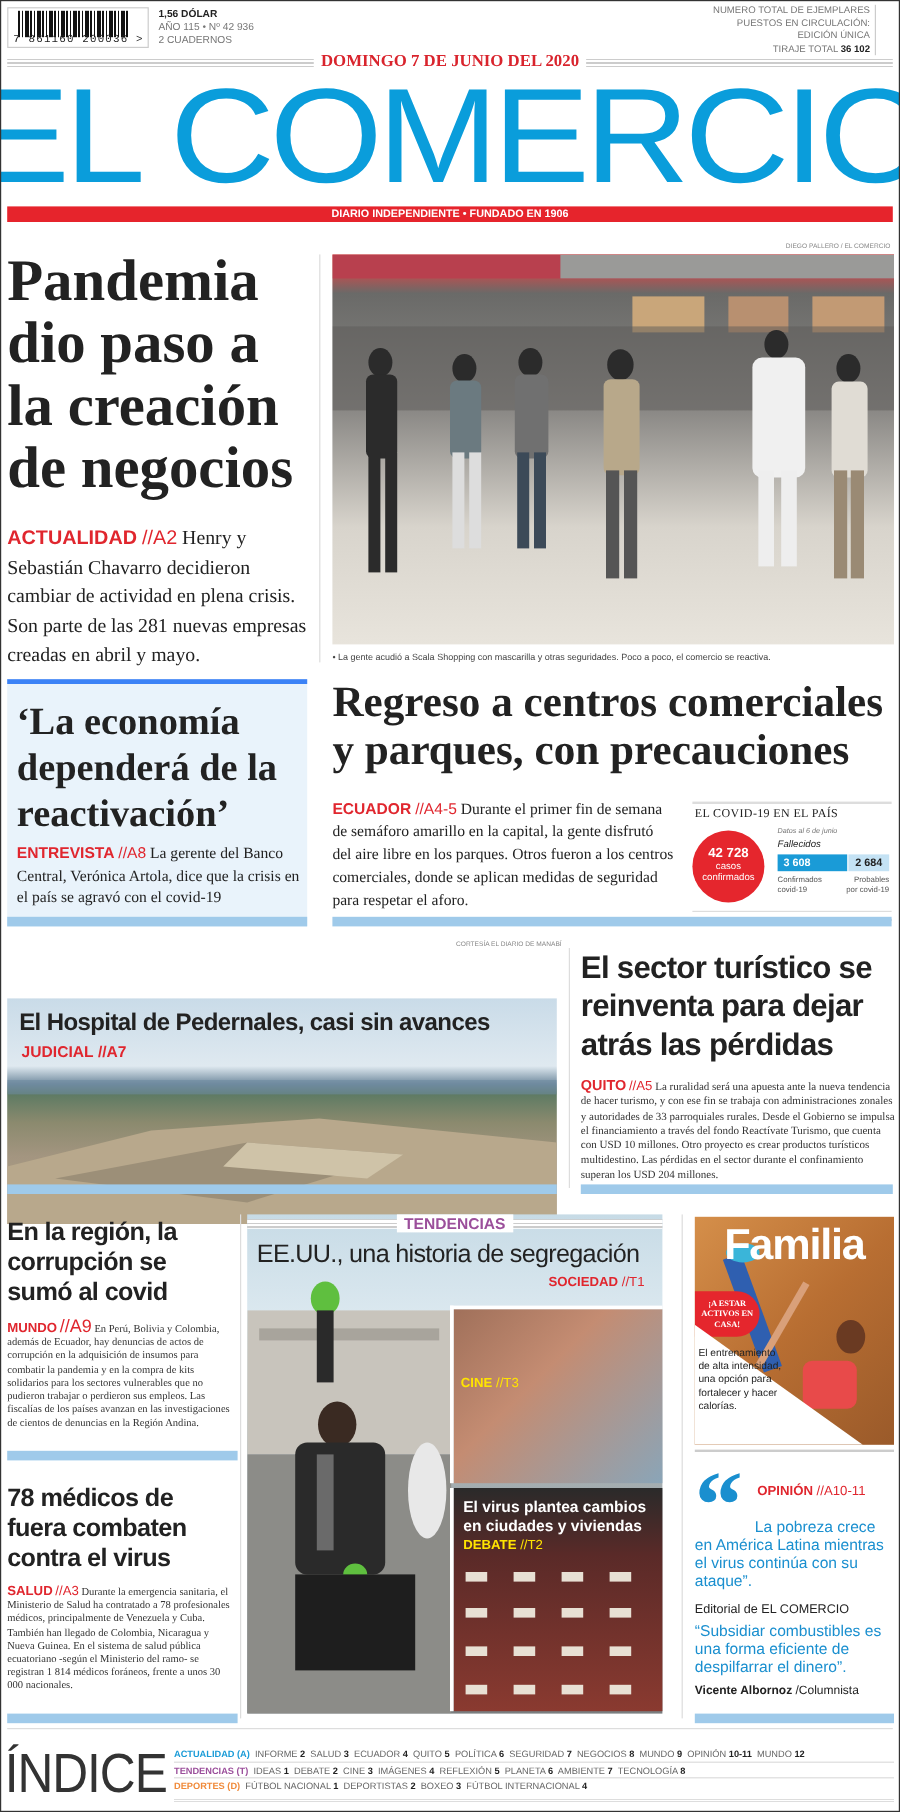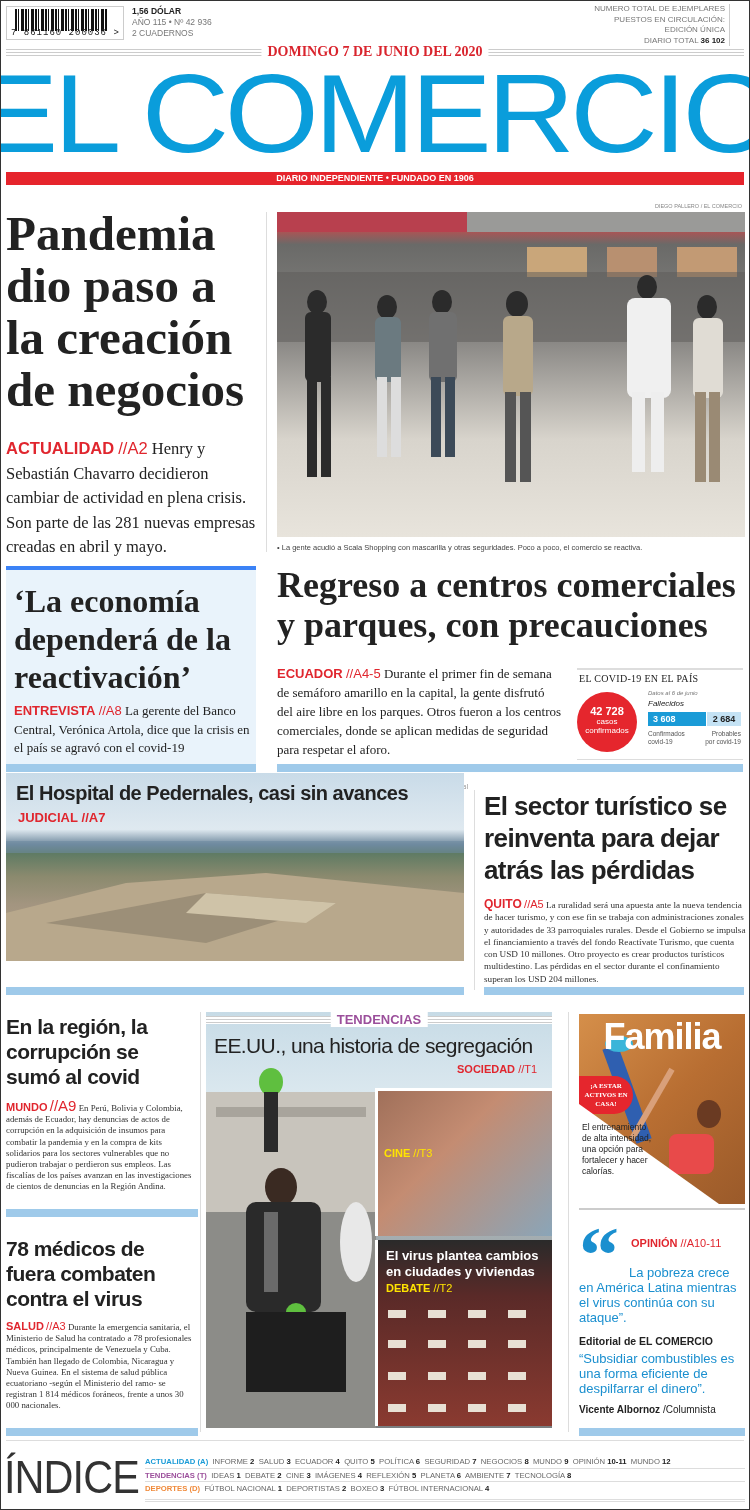--- a/index.html
+++ b/index.html
@@ -40,21 +40,21 @@
 .covid .circle b{font-size:11px;display:block;line-height:12px}
 .covid .datos{position:absolute;left:71px;top:20px;font-size:6px;color:#777;font-style:italic}
 .covid .fall{position:absolute;left:71px;top:29px;font-size:8px;font-style:italic}
 .covid .b1{position:absolute;left:71px;top:42px;width:58px;height:14px;background:#1a9bd7;color:#fff;font-size:9px;font-weight:bold;padding-left:5px;line-height:14px}
 .covid .b2{position:absolute;left:130px;top:42px;width:34px;height:14px;background:#c4e2f4;font-size:9px;font-weight:bold;text-align:center;line-height:14px}
 .covid .l1{position:absolute;left:71px;top:60px;font-size:6.5px;color:#555;line-height:8px}
 .covid .l2{position:absolute;left:126px;top:60px;font-size:6.5px;color:#555;line-height:8px;text-align:right;width:38px}
 .covid .src{position:absolute;right:0;bottom:-11px;font-size:5px;color:#888}
 .bluebar2{left:277px;top:764px;width:466px}
 .bluebar1b{left:6px;top:764px;width:250px}
-.hosp{left:6px;top:773px;width:458px;height:188px;background:linear-gradient(180deg,#c9dbe8 0%,#dfe9f0 30%,#708a9e 38%,#5c7a63 42%,#8b8a6e 55%,#a39580 70%,#b5a58a 100%);overflow:hidden}
+.hosp{left:6px;top:832px;width:458px;height:188px;background:linear-gradient(180deg,#c9dbe8 0%,#dfe9f0 30%,#708a9e 38%,#5c7a63 42%,#8b8a6e 55%,#a39580 70%,#b5a58a 100%);overflow:hidden}
 .hosp .t{position:absolute;left:10px;top:9px;font-size:20px;font-weight:bold;letter-spacing:-.5px;color:#222}
 .hosp .k{position:absolute;left:12px;top:37px;font-size:13px}
 .credit2{left:380px;top:784px}
 .tur{left:484px;top:790px;width:260px;font-size:26px;line-height:32px;font-weight:bold;letter-spacing:-.6px}
 .tur-p{left:484px;top:898px;width:262px;font-size:9.2px;line-height:12.3px;color:#333}
 .bluebar3{left:6px;top:987px;width:458px}
 .bluebar4{left:484px;top:987px;width:260px}
 
 .corr{left:6px;top:1014px;width:190px;font-size:21px;line-height:25px;font-weight:bold;letter-spacing:-.5px}
 .corr-p{left:6px;top:1100px;width:192px;font-size:8.8px;line-height:11.2px;color:#333}
@@ -76,21 +76,21 @@
 .debate .k{position:absolute;left:8px;top:42px;color:#ffe400;font-weight:bold;font-size:11px}
 .familia{left:579px;top:1014px;width:166px;height:190px;background:linear-gradient(135deg,#d58f4a 0%,#b86e32 50%,#9a5a2a 100%);overflow:hidden}
 .familia .mt{position:absolute;left:0;right:0;top:2px;text-align:center;color:#fff;font-weight:bold;font-size:36px;letter-spacing:-1px}
 .familia .tri{position:absolute;left:0;bottom:0;width:0;height:0;border-left:140px solid #fff;border-top:100px solid transparent}
 .familia .badge{position:absolute;left:0;top:62px;width:54px;height:38px;background:#e5262d;color:#fff;font-size:7px;font-weight:bold;text-align:center;border-radius:0 20px 20px 0;padding-top:6px;line-height:9px;font-family:"Liberation Serif",serif}
 .familia .p{position:absolute;left:3px;top:108px;width:75px;font-size:8.5px;line-height:11px;color:#222}
 .opinion{left:579px;top:1235px;width:166px;height:185px}
 .opinion .q{position:absolute;left:0;top:-20px;font-size:80px;line-height:80px;color:#1a8fcf;font-family:"Liberation Serif",serif;font-weight:bold}
 .opinion .k{position:absolute;left:52px;top:2px;font-size:11px}
 .opinion .q1{position:absolute;left:0;top:30px;width:166px;font-size:13px;line-height:15px;color:#1a8fcf;text-indent:50px}
-.opinion .a1{position:absolute;left:0;top:100px;font-size:10.5px;font-weight:bold;color:#222}
+.opinion .a1{position:absolute;left:0;top:100px;font-size:10.5px;font-weight:normal;color:#222}
 .opinion .q2{position:absolute;left:0;top:116px;width:166px;font-size:13px;line-height:15px;color:#1a8fcf}
 .opinion .a2{position:absolute;left:0;top:169px;font-size:10px}
 .opinion .a2 b{font-weight:bold}
 .bluebar7{left:579px;top:1208px;width:166px}
 .bluebar8{left:579px;top:1428px;width:166px}
 
 .indice{left:4px;top:1454px;font-size:46px;line-height:46px;color:#333;font-weight:normal;letter-spacing:-1px;transform:scaleX(.9);transform-origin:left}
 .idxrows{left:145px;top:1455px;font-size:7.7px;line-height:13.5px;color:#666}
 .idxrow{white-space:nowrap}
 .idxrow .cat{font-weight:bold}
@@ -107,21 +107,21 @@
 </div>
 <div class="abs topinfo">
   <div><b>1,56 DÓLAR</b></div>
   <div>AÑO 115 • Nº 42 936</div>
   <div>2 CUADERNOS</div>
 </div>
 <div class="abs tiraje">
   <div>NUMERO TOTAL DE EJEMPLARES</div>
   <div>PUESTOS EN CIRCULACIÓN:</div>
   <div>EDICIÓN ÚNICA</div>
-  <div><span>DIARIO TOTAL</span> <b>36 102</b></div>
+  <div><span>TIRAJE TOTAL</span> <b>36 102</b></div>
 </div>
 <div class="abs dateline">
   <div class="rule" style="left:0;width:100%"></div>
   <div class="txt serif">DOMINGO 7 DE JUNIO DEL 2020</div>
 </div>
 <div class="abs masthead">EL COMERCIO</div>
 <div class="abs redbar">DIARIO INDEPENDIENTE • FUNDADO EN 1906</div>
 
 <div class="abs h1 serif">Pandemia dio paso a la creación de negocios</div>
 <div class="abs lead serif">

